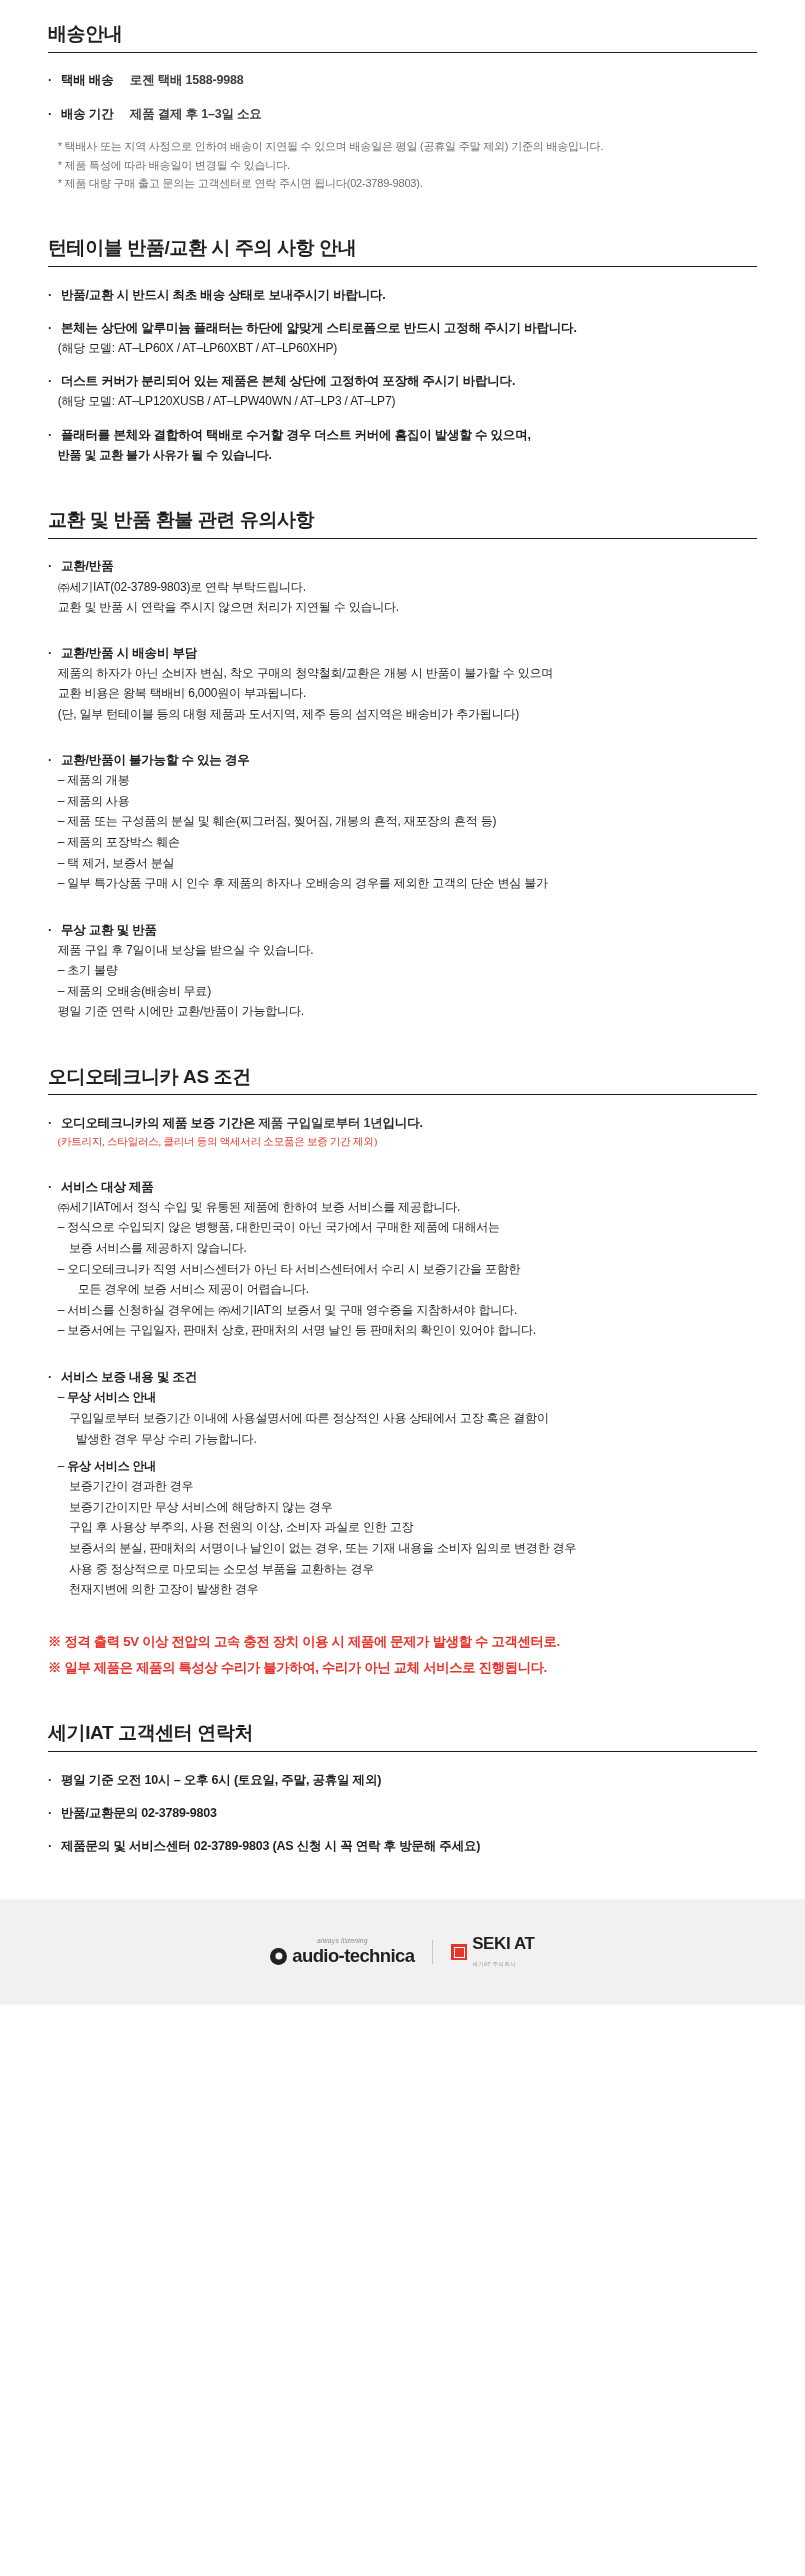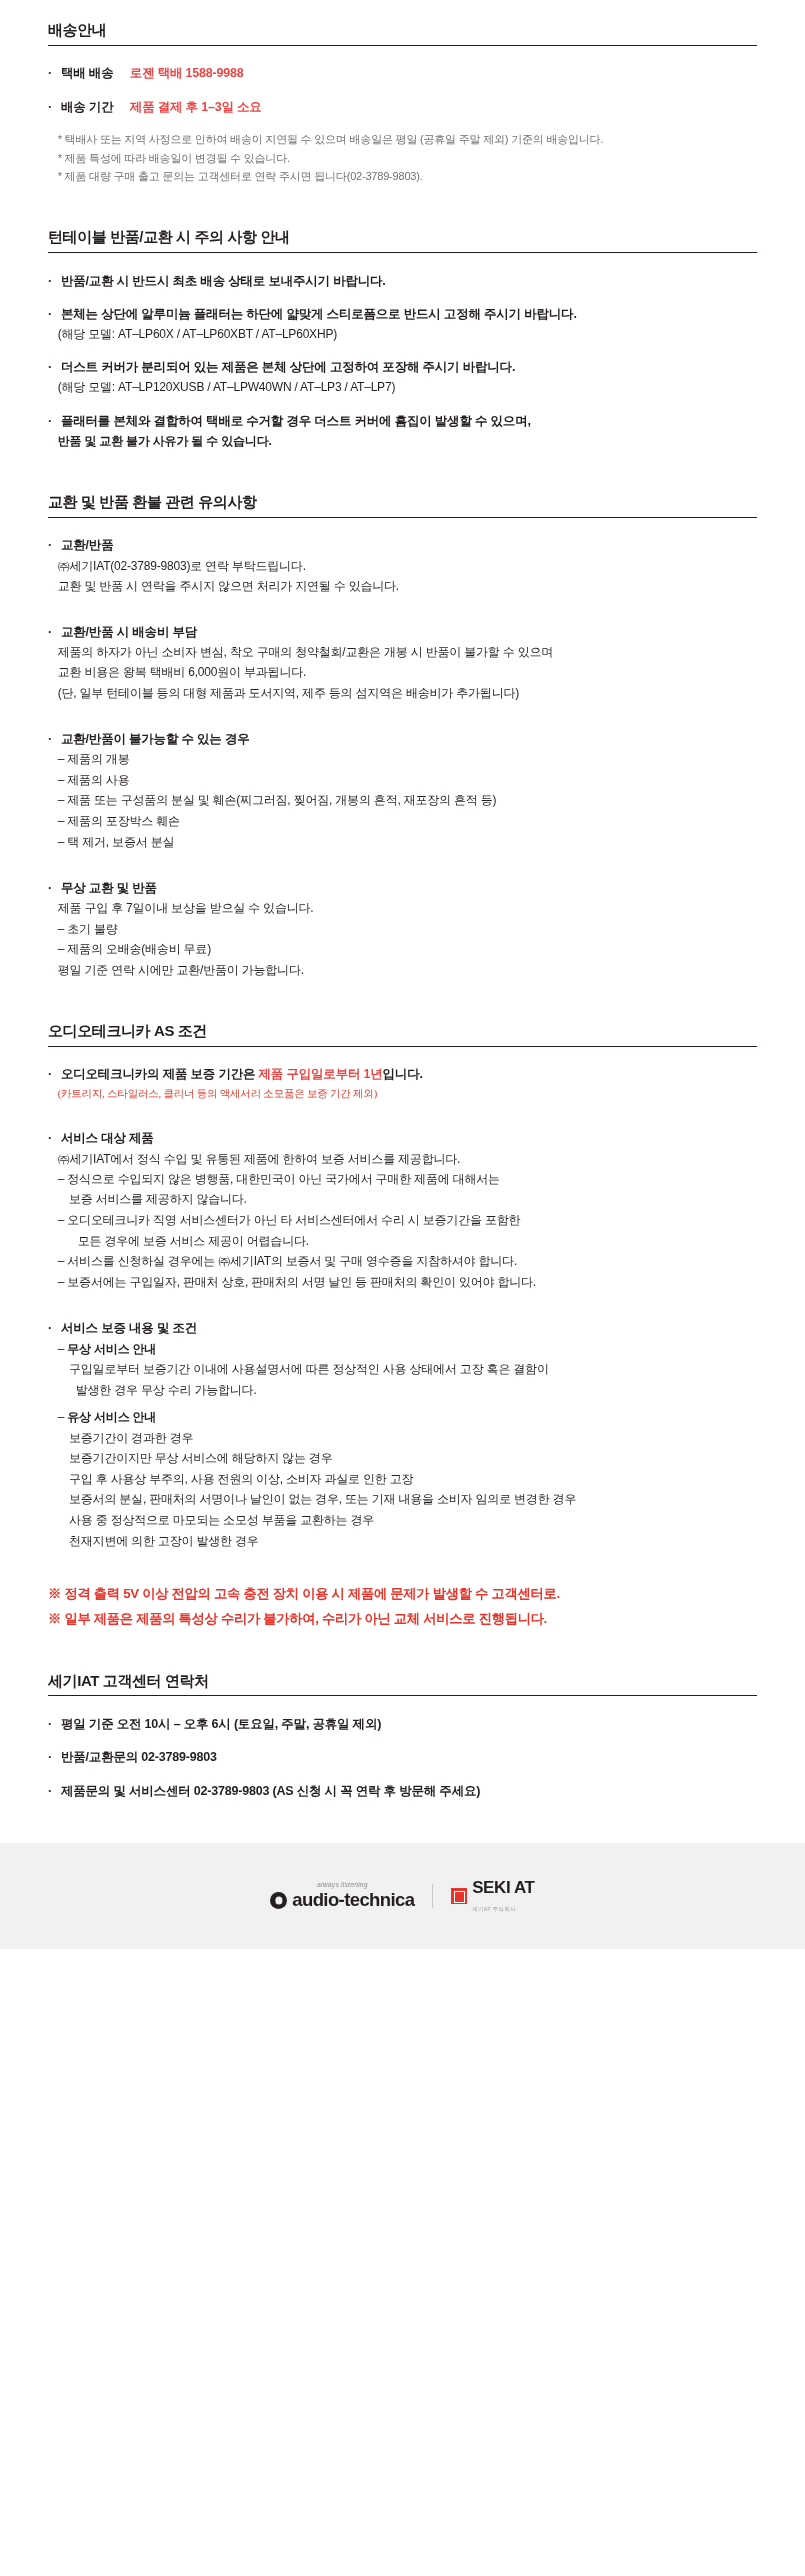--- a/index.html
+++ b/index.html
@@ -20,21 +20,21 @@
   .content {
     padding: 0 48px;
   }
 
   
   .section {
     margin-bottom: 42px;
   }
   .section-head {
     display: inline-block;
-    font-size: 15px;
+    font-size: 19px;
     font-weight: bold;
     color: #231f20;
     letter-spacing: -0.4px;
     padding-bottom: 4.8px;
   }
   .section-head-wrap {
     border-bottom: 1.6px solid #231f20;
     display: block;
     margin-bottom: 17.7px;
   }
@@ -47,21 +47,21 @@
     letter-spacing: -0.2px;
   }
   .row .dot {
     display: inline-block;
     width: 9.7px;
     color: #231f20;
     font-weight: bold;
   }
   .b { font-weight: bold; }
   .red { color: #e23b2e; font-family: Liberation Serif, serif; }
-  .redbold { color: #ef4444; font-weight: bold; }
+  .redbold { color: #404040; font-weight: bold; }
   .sub {
     font-size: 11px;
     line-height: 1.7;
     color: #6f6f6f;
     letter-spacing: -0.2px;
     margin-left: 9.7px;
   }
   .indent {
     margin-left: 9.7px;
     font-size: 12px;
@@ -276,20 +276,21 @@
       <div class="spacer-16"></div>
 
       <div class="row">
         <span class="dot">·</span>
         <span class="b">교환/반품이 불가능할 수 있는 경우</span>
         <div class="list-dash">–&nbsp;<span>제품의 개봉</span></div>
         <div class="list-dash">–&nbsp;<span>제품의 사용</span></div>
         <div class="list-dash">–&nbsp;<span>제품 또는 구성품의 분실 및 훼손(찌그러짐, 찢어짐, 개봉의 흔적, 재포장의 흔적 등)</span></div>
         <div class="list-dash">–&nbsp;<span>제품의 포장박스 훼손</span></div>
         <div class="list-dash">–&nbsp;<span>택 제거, 보증서 분실</span></div>
+        <div class="list-dash">–&nbsp;<span>일부 특가상품 구매 시 인수 후 제품의 하자나 오배송의 경우를 제외한 고객의 단순 변심 불가</span></div>
       </div>
       <div class="spacer-16"></div>
 
       <div class="row">
         <span class="dot">·</span>
         <span class="b">무상 교환 및 반품</span>
         <div class="indent">제품 구입 후 7일이내 보상을 받으실 수 있습니다.</div>
         <div class="list-dash">–&nbsp;<span>초기 불량</span></div>
         <div class="list-dash">–&nbsp;<span>제품의 오배송(배송비 무료)</span></div>
         <div class="indent">평일 기준 연락 시에만 교환/반품이 가능합니다.</div>

